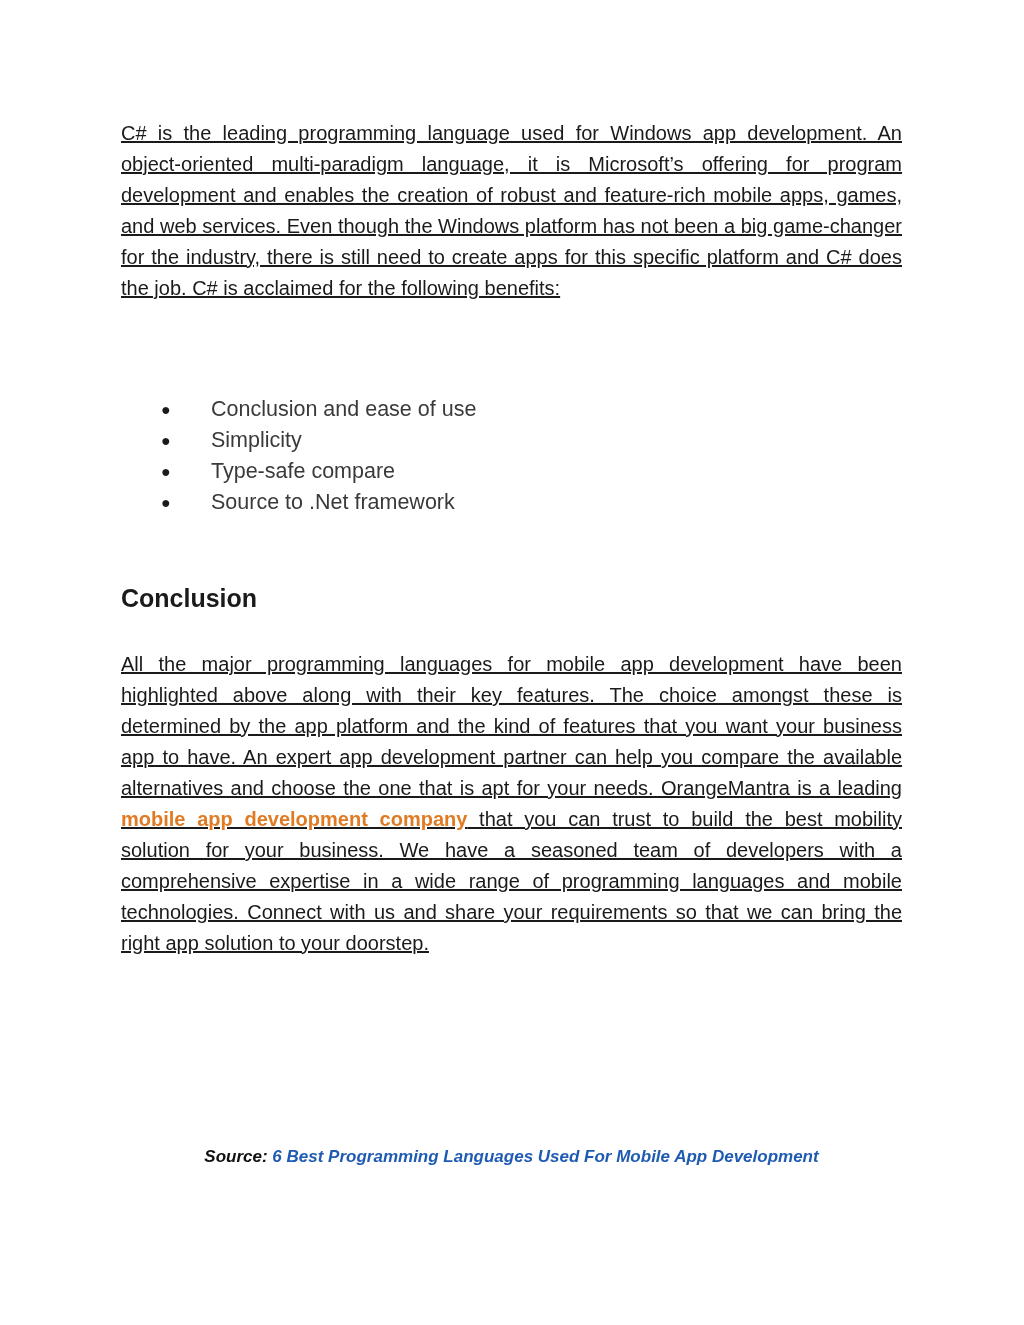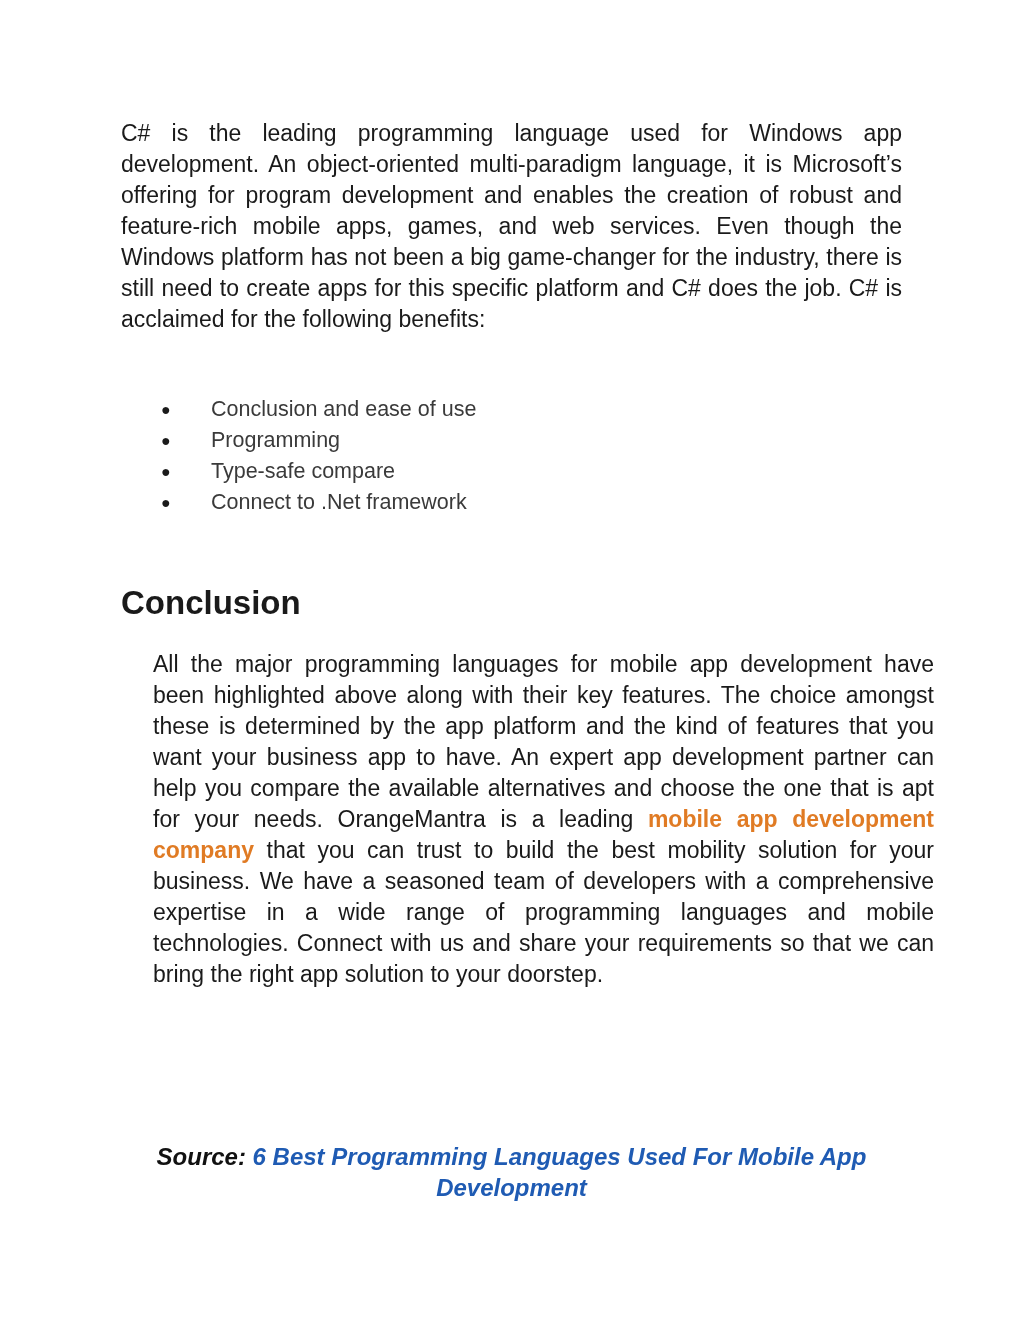--- a/index.html
+++ b/index.html
@@ -1,42 +1,42 @@
 <!DOCTYPE html>
 <html><head>
 <meta charset="utf-8">
 <style>
   html, body { margin: 0; padding: 0; background: #ffffff; }
   body { width: 1024px; height: 1325px; position: relative; overflow: hidden;
          font-family: "Liberation Sans", sans-serif; color: #1a1a1a; }
   .page { position: absolute; left: 121px; top: 118px; width: 781px; }
-  .para { font-size: 23px; line-height: 31px; text-align: justify; margin: 0; }
+  .para { font-size: 20px; line-height: 31px; text-align: justify; margin: 0; text-decoration: underline; }
   .para-1 { }
   .bullets { list-style: none; margin: 0; padding: 0; position: absolute; left: 40px; top: 276px; }
   .bullets li { font-size: 21.5px; line-height: 31px; color: #3a3a3a; position: relative; padding-left: 50px; }
   .bullets li .dot { position: absolute; left: 0; top: 0; font-size: 16px; color: #1a1a1a; }
-  .heading { position: absolute; left: 0; top: 466px; font-size: 33px; font-weight: bold; margin: 0; color: #1a1a1a; }
-  .para-2 { position: absolute; left: 0; top: 531px; width: 781px; margin-left: 32px; }
+  .heading { position: absolute; left: 0; top: 466px; font-size: 25px; font-weight: bold; margin: 0; color: #1a1a1a; }
+  .para-2 { position: absolute; left: 0; top: 531px; width: 781px; }
   .orange { color: #e07b24; font-weight: bold; text-decoration: none; }
   .source { position: absolute; left: 121px; top: 1141px; width: 781px; text-align: center;
-            font-size: 24px; line-height: 31px; font-weight: bold; font-style: italic; }
+            font-size: 17px; line-height: 31px; font-weight: bold; font-style: italic; }
   .source-label { color: #111111; }
   .source-link { color: #1f5bb3; text-decoration: none; }
 </style>
 </head>
 <body>
 
 <div class="page">
   <p class="para para-1">C# is the leading programming language used for Windows app development. An object-oriented multi-paradigm language, it is Microsoft’s offering for program development and enables the creation of robust and feature-rich mobile apps, games, and web services. Even though the Windows platform has not been a big game-changer for the industry, there is still need to create apps for this specific platform and C# does the job. C# is acclaimed for the following benefits:</p>
 
   <ul class="bullets">
     <li><span class="dot">●</span><span>Conclusion and ease of use</span></li>
-    <li><span class="dot">●</span><span>Programming</span></li>
+    <li><span class="dot">●</span><span>Simplicity</span></li>
     <li><span class="dot">●</span><span>Type-safe compare</span></li>
-    <li><span class="dot">●</span><span>Connect to .Net framework</span></li>
+    <li><span class="dot">●</span><span>Source to .Net framework</span></li>
   </ul>
 
   <h2 class="heading">Conclusion</h2>
 
   <p class="para para-2"><span>All the major programming languages for mobile app development have been highlighted above along with their key features. The choice amongst these is determined by the app platform and the kind of features that you want your business app to have. An expert app development partner can help you compare the available alternatives and choose the one that is apt for your needs. OrangeMantra is a leading </span><a class="orange">mobile app development company</a><span> that you can trust to build the best mobility solution for your business. We have a seasoned team of developers with a comprehensive expertise in a wide range of programming languages and mobile technologies. Connect with us and share your requirements so that we can bring the right app solution to your doorstep.</span></p>
 </div>
 
 <div class="source">
   <span class="source-label">Source:</span>
   <a class="source-link">6 Best Programming Languages Used For Mobile App Development</a>

